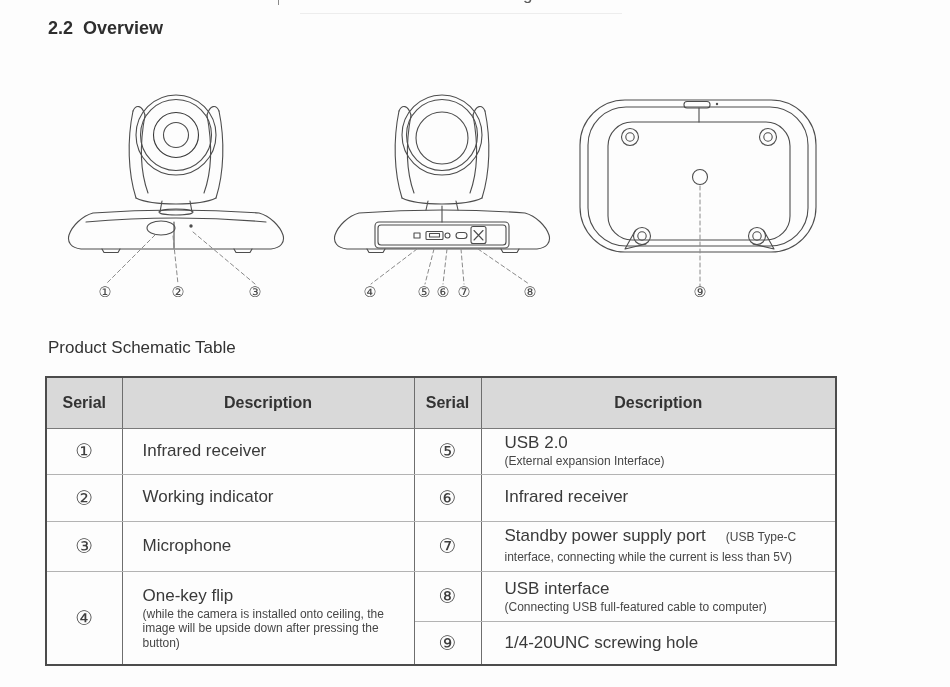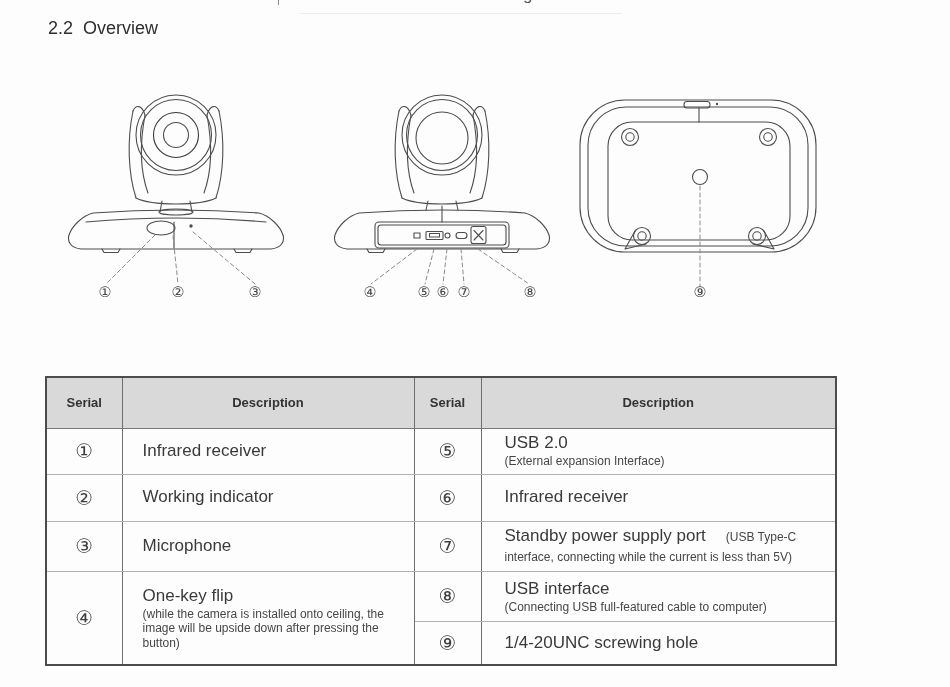--- a/index.html
+++ b/index.html
@@ -9,21 +9,21 @@
     margin:0 auto;
   }
   
   .top-crop{position:absolute;left:330px;top:0;width:310px;height:6px;overflow:hidden;}
   .top-crop span{position:absolute;top:-15px;left:0;width:100%;text-align:center;
     font-size:17px;color:#5a5a5a;letter-spacing:.5px;white-space:nowrap;}
   .top-tick{position:absolute;left:278px;top:0;width:1px;height:5px;background:#8a8a8a;}
   .top-faintline{position:absolute;left:300px;top:13px;width:322px;height:1px;background:#ededed;}
 
   
-  .h-section{position:absolute;left:48px;top:18px;font-size:18px;font-weight:400;color:#2e2e2e;}
+  .h-section{position:absolute;left:48px;top:18px;font-size:18px;font-weight:700;color:#2e2e2e;}
   .h-section .num{margin-right:10px;}
   .intro{position:absolute;left:50px;top:58px;font-size:16.5px;color:#3c3c3c;}
   .fig-caption{position:absolute;left:338px;top:307px;width:214px;text-align:center;
     font-size:15.5px;color:#3a3a3a;}
   .tbl-title{position:absolute;left:48px;top:338px;font-size:17px;color:#333;}
 
   
   .drawing{position:absolute;}
   .drawing path,.drawing circle,.drawing ellipse,.drawing rect,.drawing line{
     fill:none;stroke:#4d4d4d;stroke-width:1.1;stroke-linecap:round;stroke-linejoin:round;}
@@ -33,21 +33,21 @@
   .callout{position:absolute;transform:translate(-50%,-50%);
     font-family:"DejaVu Sans",sans-serif;font-size:14.5px;color:#474747;line-height:1;}
 
   
   table.schem{position:absolute;left:45px;top:376px;width:790px;border-collapse:collapse;
     table-layout:fixed;border:2px solid #4c4c4c;}
   table.schem th,table.schem td{
     border-top:1px solid #b3b3b3;border-bottom:1px solid #b3b3b3;
     border-left:1px solid #6e6e6e;border-right:1px solid #6e6e6e;
     vertical-align:middle;overflow:hidden;}
-  table.schem th{background:#d9d9d9;font-size:13px;font-weight:600;color:#333;
+  table.schem th{background:#d9d9d9;font-size:16px;font-weight:600;color:#333;
     border-bottom:1px solid #7a7a7a;}
   td.serial{text-align:center;font-family:"DejaVu Sans",sans-serif;font-size:20px;color:#3f3f3f;}
   td.desc{padding:4px 8px 4px 20px;font-size:17px;color:#3a3a3a;line-height:1.22;}
   td.desc.r{padding-left:23px;}
   td.desc .note{font-size:12px;color:#464646;line-height:1.22;display:block;}
   td.desc .note.inline{display:inline;margin-left:20px;}
 </style>
 </head>
 <body>
 
@@ -156,20 +156,21 @@
   <span class="callout" style="left:105px;top:292px">①</span>
   <span class="callout" style="left:178px;top:292px">②</span>
   <span class="callout" style="left:255px;top:292px">③</span>
   <span class="callout" style="left:370px;top:292px">④</span>
   <span class="callout" style="left:424px;top:292px">⑤</span>
   <span class="callout" style="left:443px;top:292px">⑥</span>
   <span class="callout" style="left:464px;top:292px">⑦</span>
   <span class="callout" style="left:530px;top:292px">⑧</span>
   <span class="callout" style="left:700px;top:292px">⑨</span>
 
+  <div class="tbl-title">Product Schematic Table</div>
 
   <table class="schem">
     <colgroup>
         <col style="width:76px">
         <col style="width:292px">
         <col style="width:67px">
         <col style="width:355px">
       </colgroup>
     <tbody>
         <tr style="height:51px">

